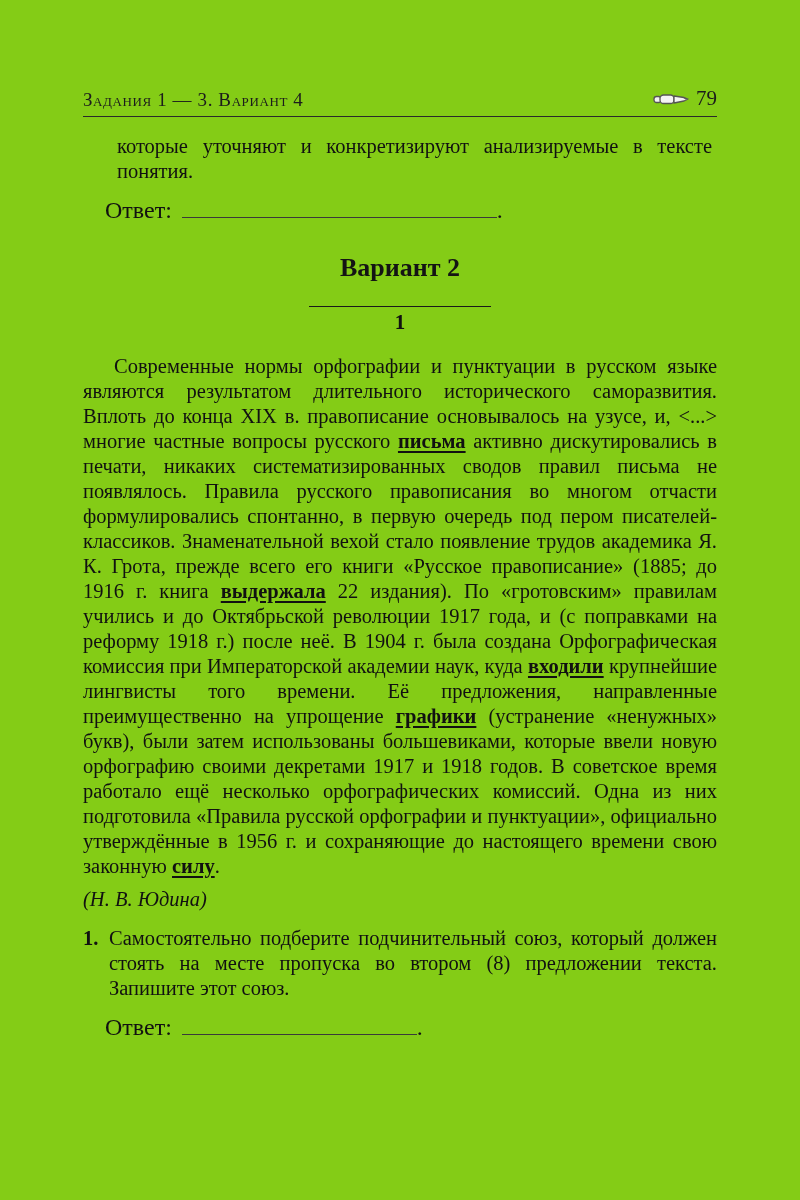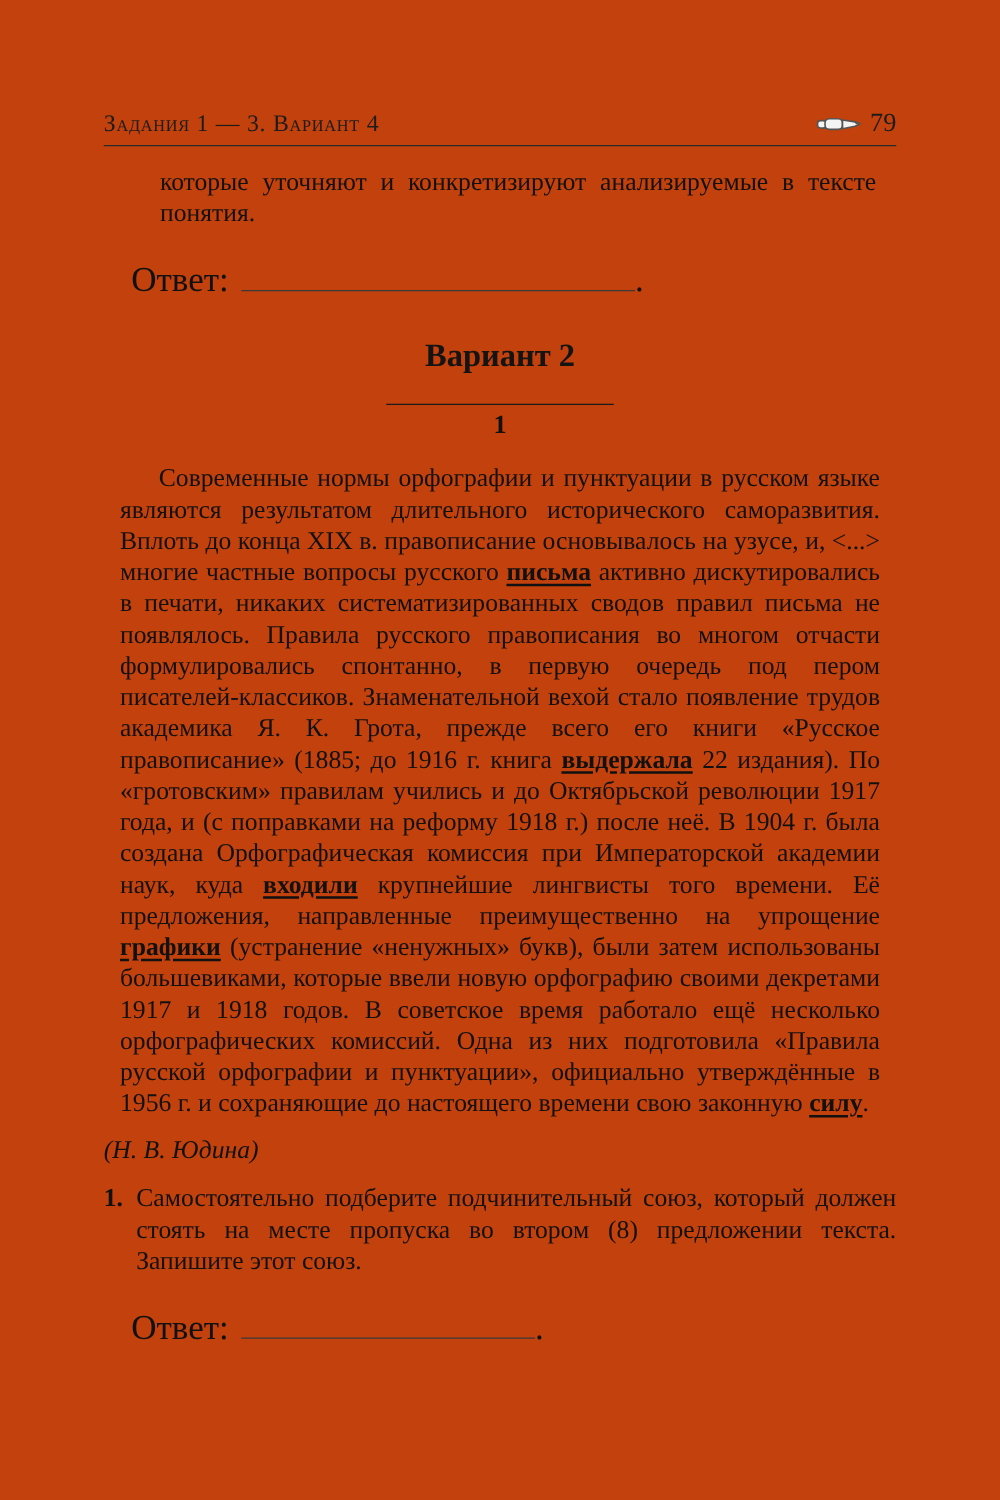--- a/index.html
+++ b/index.html
@@ -4,21 +4,21 @@
 <style>
   html, body {
     margin: 0;
     padding: 0;
     background: #ffffff;
   }
   .page {
     position: relative;
     width: 800px;
     height: 1200px;
-    background: #c2410c;
+    background: #84cc16;
     color: #111111;
     font-family: "Liberation Serif", serif;
     box-sizing: border-box;
     padding: 86px 83px 2px 83px;
     overflow: hidden;
   }
 
   
   .header-row {
     display: flex;
@@ -52,25 +52,25 @@
   .bodytext {
     font-size: 20.5px;
     line-height: 25px;
     text-align: justify;
   }
 
   
   .continuation {
     margin: 17px 0 0 29px;
   }
-  .continuation p { margin: 16px; }
+  .continuation p { margin: 5px; }
 
   .answer-row {
-    margin: 25px 0 0 22px;
-    font-size: 28px;
+    margin: 13px 0 0 22px;
+    font-size: 24px;
     white-space: nowrap;
   }
   .answer-blank {
     display: inline-block;
     border-bottom: 1.4px solid #3a3a3a;
     height: 18px;
     vertical-align: baseline;
     margin-left: 10px;
   }
   .blank-wide  { width: 315px; }
@@ -107,21 +107,21 @@
     font-size: 20.5px;
     font-weight: bold;
     font-style: italic;
   }
 
   
   .passage {
     margin-top: 19px;
   }
   .passage p {
-    margin: 13px;
+    margin: 0;
     text-indent: 31px;
   }
   .kw {
     font-weight: bold;
     text-decoration: underline;
     text-decoration-thickness: 1.5px;
     text-underline-offset: 3px;
   }
   .attribution {
     margin-top: 9px;

